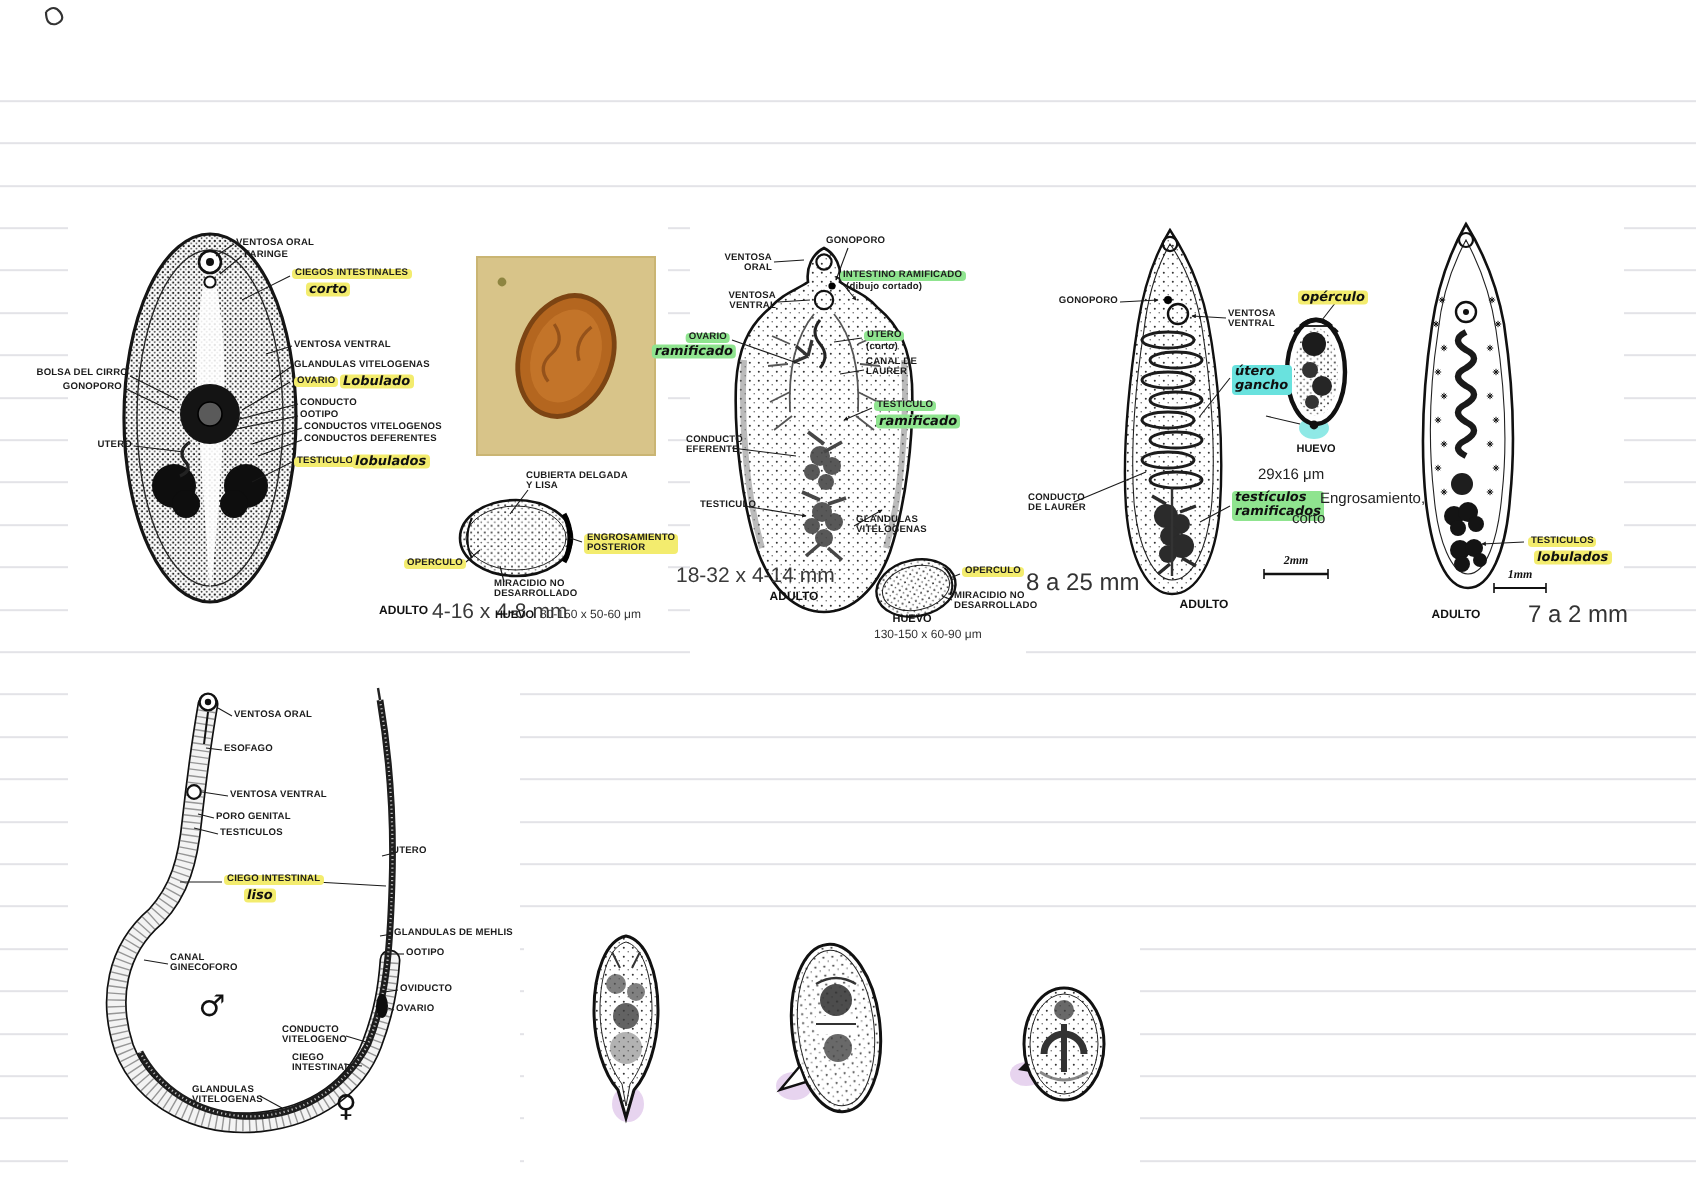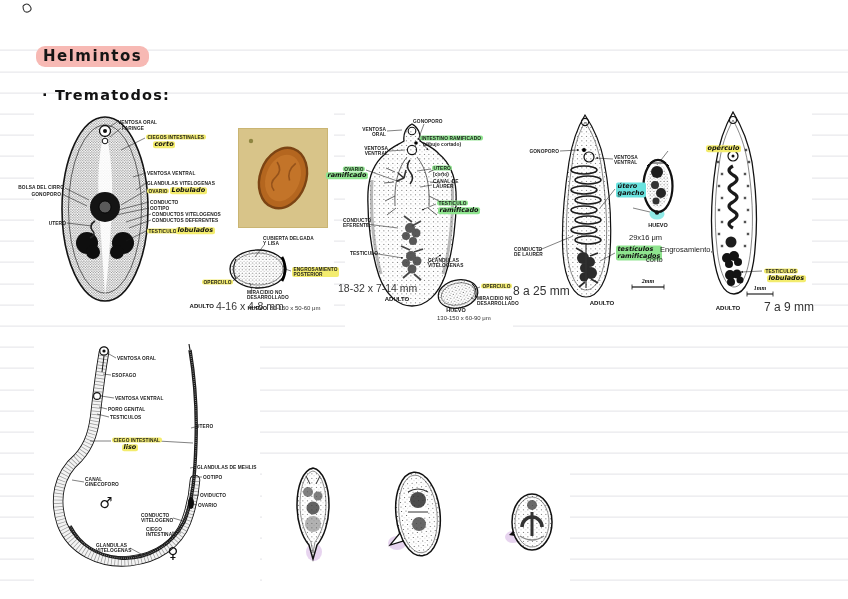--- a/index.html
+++ b/index.html
@@ -328,22 +328,20 @@
     <ellipse cx="532" cy="522" rx="20" ry="28" fill="url(#stipS)" stroke="#111" stroke-width="1.5"></ellipse>
     <ellipse cx="532" cy="522" rx="17" ry="25" fill="none" stroke="#222" stroke-width="0.5"></ellipse>
     <path d="M513,531 l-4,4 l6,1 z" fill="#111"></path>
     <path d="M522,527 a10,10 0 1 1 20,0" stroke="#333" stroke-width="3.5" fill="none"></path>
     <path d="M532,512 L532,536" stroke="#333" stroke-width="3"></path>
     <circle cx="532" cy="505" r="5" fill="#444" opacity="0.8"></circle>
     <path d="M520,536 q12,8 24,0" stroke="#555" stroke-width="1.5" fill="none" opacity="0.7"></path>
   </g>
 </svg>
 
-<div class="title" data-hl="highlight_pink" style="background: rgb(247, 185, 180);">Helmintos</div>
-<div class="subtitle">· Trematodos:</div>
 
 <div id="labels">
       <span class="lb p" style="left: 118px; top: 122px; transform: translate(0px, -50%); text-align: left;">VENTOSA ORAL</span>
       <span class="lb p" style="left: 122px; top: 128px; transform: translate(0px, -50%); text-align: left;">FARINGE</span>
       <span class="lb p" data-hlbg="yellow" style="left: 146px; top: 137px; transform: translate(0px, -50%); text-align: left; background: rgb(243, 236, 110);">CIEGOS INTESTINALES</span>
       <span class="lb h" data-hlbg="yellow" style="left: 153px; top: 145px; transform: translate(0px, -50%); text-align: left; background: rgb(243, 236, 110);">corto</span>
       <span class="lb p" style="left: 147px; top: 173px; transform: translate(0px, -50%); text-align: left;">VENTOSA VENTRAL</span>
       <span class="lb p" style="left: 147px; top: 183px; transform: translate(0px, -50%); text-align: left;">GLANDULAS VITELOGENAS</span>
       <span class="lb p" data-hlbg="yellow" style="left: 147px; top: 191px; transform: translate(0px, -50%); text-align: left; background: rgb(243, 236, 110);">OVARIO</span>
       <span class="lb h" data-hlbg="yellow" style="left: 170px; top: 191px; transform: translate(0px, -50%); text-align: left; background: rgb(243, 236, 110);">Lobulado</span>
@@ -380,49 +378,49 @@
       <span class="lb p" style="left: 433px; top: 174px; transform: translate(0px, -50%); text-align: left;">(corto)</span>
       <span class="lb p" style="left: 433px; top: 184px; transform: translate(0px, -50%); text-align: left;">CANAL DE
 LAURER</span>
       <span class="lb p" data-hlbg="green" style="left: 437px; top: 203px; transform: translate(0px, -50%); text-align: left; background: rgb(143, 228, 143);">TESTICULO</span>
       <span class="lb h" data-hlbg="green" style="left: 438px; top: 211px; transform: translate(0px, -50%); text-align: left; background: rgb(143, 228, 143);">ramificado</span>
       <span class="lb p" style="left: 343px; top: 223px; transform: translate(0px, -50%); text-align: left;">CONDUCTO
 EFERENTE</span>
       <span class="lb p" style="left: 350px; top: 253px; transform: translate(0px, -50%); text-align: left;">TESTICULO</span>
       <span class="lb p" style="left: 428px; top: 263px; transform: translate(0px, -50%); text-align: left;">GLANDULAS
 VITELOGENAS</span>
-      <span class="lb size" style="left: 338px; top: 288px; transform: translate(0px, -50%); text-align: left;">18-32 x 7-14 mm</span>
+      <span class="lb size" style="left: 338px; top: 288px; transform: translate(0px, -50%); text-align: left;">18-32 x 4-14 mm</span>
       <span class="lb cap" style="left: 397px; top: 299px; transform: translate(-50%, -50%); text-align: center;">ADULTO</span>
       <span class="lb p" data-hlbg="yellow" style="left: 481px; top: 286px; transform: translate(0px, -50%); text-align: left; background: rgb(243, 236, 110);">OPERCULO</span>
       <span class="lb p" style="left: 477px; top: 301px; transform: translate(0px, -50%); text-align: left;">MIRACIDIO NO
 DESARROLLADO</span>
       <span class="lb cap6" style="left: 456px; top: 310px; transform: translate(-50%, -50%); text-align: center;">HUEVO</span>
       <span class="lb sizesm" style="left: 437px; top: 318px; transform: translate(0px, -50%); text-align: left;">130-150 x 60-90 μm</span>
       <span class="lb p" style="left: 559px; top: 151px; transform: translate(-100%, -50%); text-align: right;">GONOPORO</span>
       <span class="lb p" style="left: 614px; top: 160px; transform: translate(0px, -50%); text-align: left;">VENTOSA
 VENTRAL</span>
       <span class="lb h" data-hlbg="cyan" style="left: 616px; top: 190px; transform: translate(0px, -50%); text-align: left; background: rgb(105, 226, 222);">útero
 gancho</span>
       <span class="lb p" style="left: 514px; top: 252px; transform: translate(0px, -50%); text-align: left;">CONDUCTO
 DE LAURER</span>
       <span class="lb h" data-hlbg="green" style="left: 616px; top: 253px; transform: translate(0px, -50%); text-align: left; background: rgb(143, 228, 143);">testículos
 ramificados</span>
       <span class="lb size12" style="left: 513px; top: 291px; transform: translate(0px, -50%); text-align: left;">8 a 25 mm</span>
       <span class="lb scale" style="left: 648px; top: 281px; transform: translate(-50%, -50%); text-align: center;">2mm</span>
       <span class="lb cap" style="left: 602px; top: 303px; transform: translate(-50%, -50%); text-align: center;">ADULTO</span>
-      <span class="lb h" data-hlbg="yellow" style="left: 706px; top: 149px; transform: translate(0px, -50%); text-align: left; background: rgb(243, 236, 110);">opérculo</span>
+      <span class="lb h" data-hlbg="yellow" style="left: 649px; top: 149px; transform: translate(0px, -50%); text-align: left; background: rgb(243, 236, 110);">opérculo</span>
       <span class="lb cap6" style="left: 658px; top: 225px; transform: translate(-50%, -50%); text-align: center;">HUEVO</span>
       <span class="lb note" style="left: 629px; top: 237px; transform: translate(0px, -50%); text-align: left;">29x16 μm</span>
       <span class="lb note" style="left: 660px; top: 249px; transform: translate(0px, -50%); text-align: center;">Engrosamiento,</span>
       <span class="lb note" style="left: 646px; top: 259px; transform: translate(0px, -50%); text-align: left;">corto</span>
       <span class="lb p" data-hlbg="yellow" style="left: 764px; top: 271px; transform: translate(0px, -50%); text-align: left; background: rgb(243, 236, 110);">TESTICULOS</span>
       <span class="lb h" data-hlbg="yellow" style="left: 767px; top: 279px; transform: translate(0px, -50%); text-align: left; background: rgb(243, 236, 110);">lobulados</span>
       <span class="lb scale" style="left: 760px; top: 288px; transform: translate(-50%, -50%); text-align: center;">1mm</span>
       <span class="lb cap" style="left: 728px; top: 308px; transform: translate(-50%, -50%); text-align: center;">ADULTO</span>
-      <span class="lb size12" style="left: 764px; top: 307px; transform: translate(0px, -50%); text-align: left;">7 a 9 mm</span>
+      <span class="lb size12" style="left: 764px; top: 307px; transform: translate(0px, -50%); text-align: left;">7 a 2 mm</span>
       <span class="lb p" style="left: 117px; top: 358px; transform: translate(0px, -50%); text-align: left;">VENTOSA ORAL</span>
       <span class="lb p" style="left: 112px; top: 375px; transform: translate(0px, -50%); text-align: left;">ESOFAGO</span>
       <span class="lb p" style="left: 115px; top: 398px; transform: translate(0px, -50%); text-align: left;">VENTOSA VENTRAL</span>
       <span class="lb p" style="left: 108px; top: 409px; transform: translate(0px, -50%); text-align: left;">PORO GENITAL</span>
       <span class="lb p" style="left: 110px; top: 417px; transform: translate(0px, -50%); text-align: left;">TESTICULOS</span>
       <span class="lb p" style="left: 196px; top: 426px; transform: translate(0px, -50%); text-align: left;">UTERO</span>
       <span class="lb p" data-hlbg="yellow" style="left: 112px; top: 440px; transform: translate(0px, -50%); text-align: left; background: rgb(243, 236, 110);">CIEGO INTESTINAL</span>
       <span class="lb h" data-hlbg="yellow" style="left: 122px; top: 448px; transform: translate(0px, -50%); text-align: right; background: rgb(243, 236, 110);">liso</span>
       <span class="lb p" style="left: 197px; top: 467px; transform: translate(0px, -50%); text-align: left;">GLANDULAS DE MEHLIS</span>
       <span class="lb p" style="left: 203px; top: 477px; transform: translate(0px, -50%); text-align: left;">OOTIPO</span>

